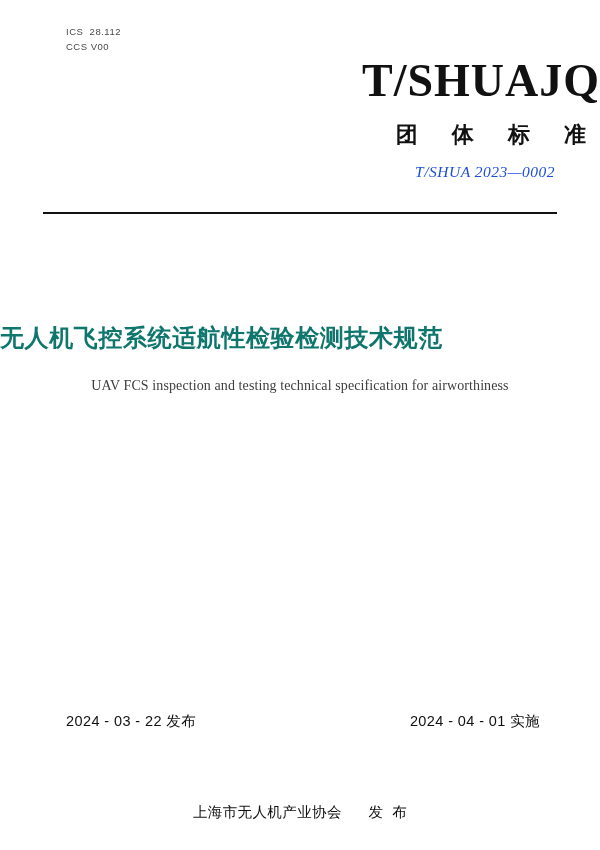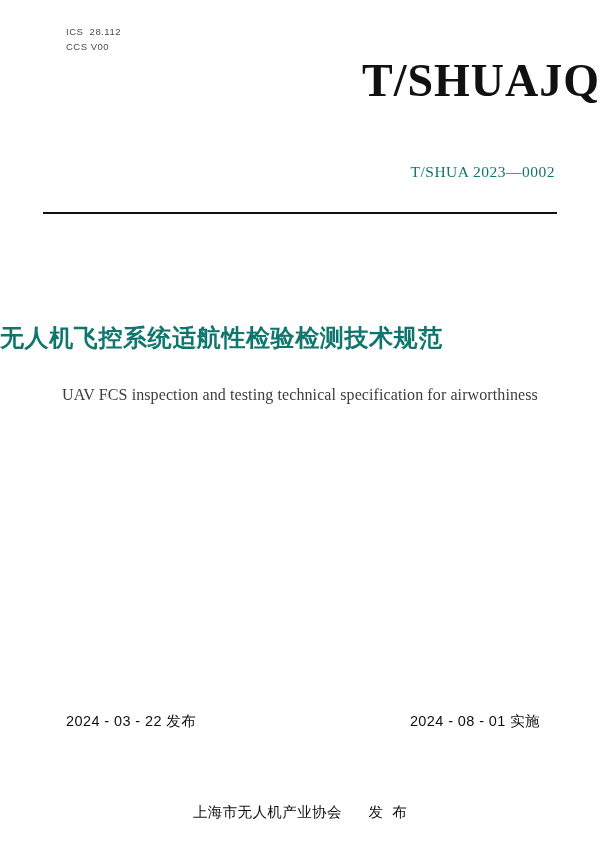--- a/index.html
+++ b/index.html
@@ -66,22 +66,23 @@
     color: #111;
   }
 
   .std-number {
     position: absolute;
     right: 45px;
     top: 163px;
     font-family: "Liberation Serif", serif;
     font-size: 15.5px;
     letter-spacing: 0.5px;
-    color: #0f766e;
+    color: #1d4ed8;
     white-space: pre;
+    font-style: italic;
   }
 
   .rule {
     position: absolute;
     left: 43px;
     top: 212px;
     width: 514px;
     height: 2px;
     background: #111;
   }
@@ -99,24 +100,23 @@
     letter-spacing: 0.6px;
     color: #0f766e;
   }
   .doc-title-en {
     position: absolute;
     left: 0;
     top: 378px;
     width: 600px;
     text-align: center;
     font-family: "Liberation Serif", serif;
-    font-size: 16px;
+    font-size: 14px;
     color: #3d3d3d;
     letter-spacing: 0.1px;
-    margin-top: 8px;
   }
 
   
   .date-issue {
     position: absolute;
     left: 66px;
     top: 712px;
     font-family: "Liberation Sans", sans-serif;
     font-size: 14.5px;
     color: #111;
@@ -152,26 +152,27 @@
 
 <div class="page">
 
   <div class="codes">
     <div>ICS  28.112</div>
     <div>CCS V00</div>
   </div>
 
   <div class="masthead">
     <div class="brand">T/SHUAJQ</div>
+    <div class="brand-sub">团 体 标 准</div>
   </div>
 
   <div class="std-number">T/SHUA 2023—0002</div>
 
   <div class="rule"></div>
 
   <div class="doc-title">无人机飞控系统适航性检验检测技术规范</div>
   <div class="doc-title-en">UAV FCS inspection and testing technical specification for airworthiness</div>
 
   <div class="date-issue">2024 - 03 - 22 发布</div>
-  <div class="date-effective">2024 - 08 - 01 实施</div>
+  <div class="date-effective">2024 - 04 - 01 实施</div>
   <div class="publisher">上海市无人机产业协会      发  布</div>
 
 </div>
 
 </body></html>

